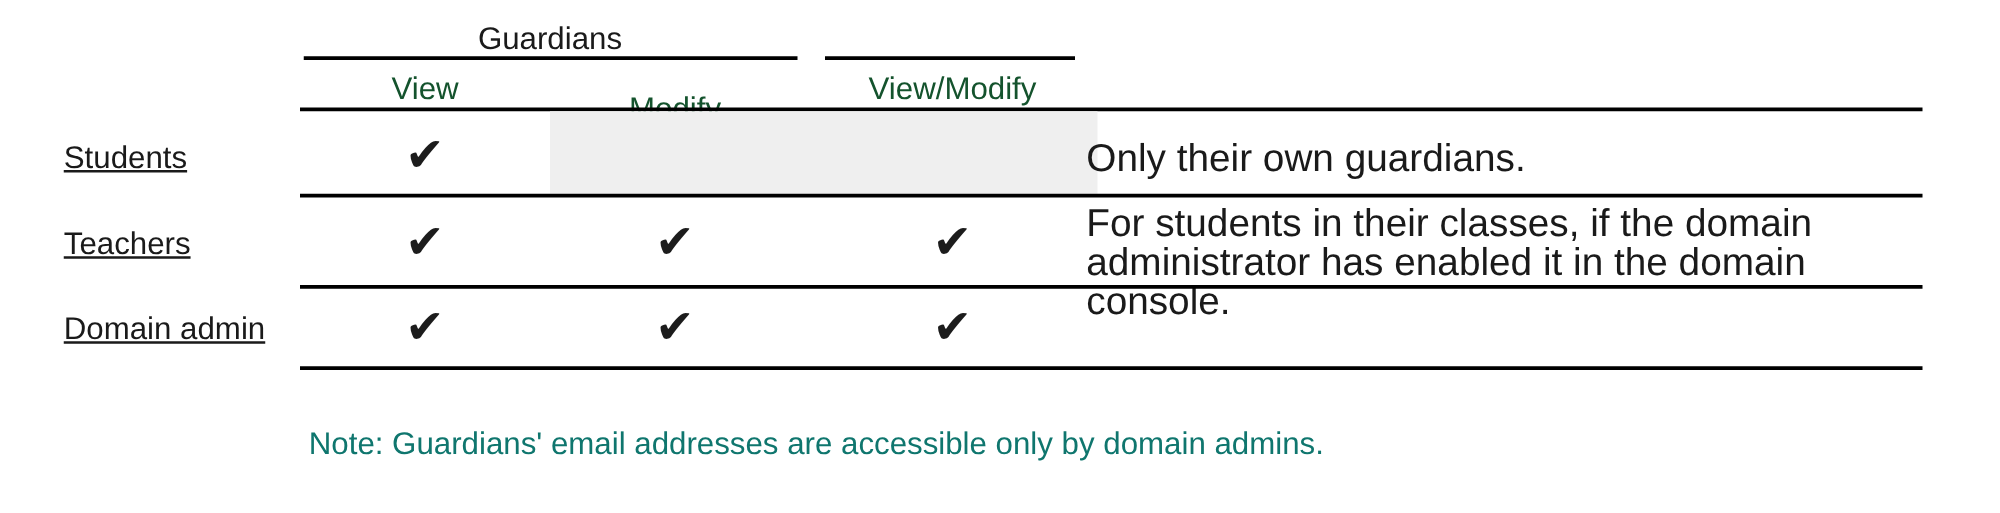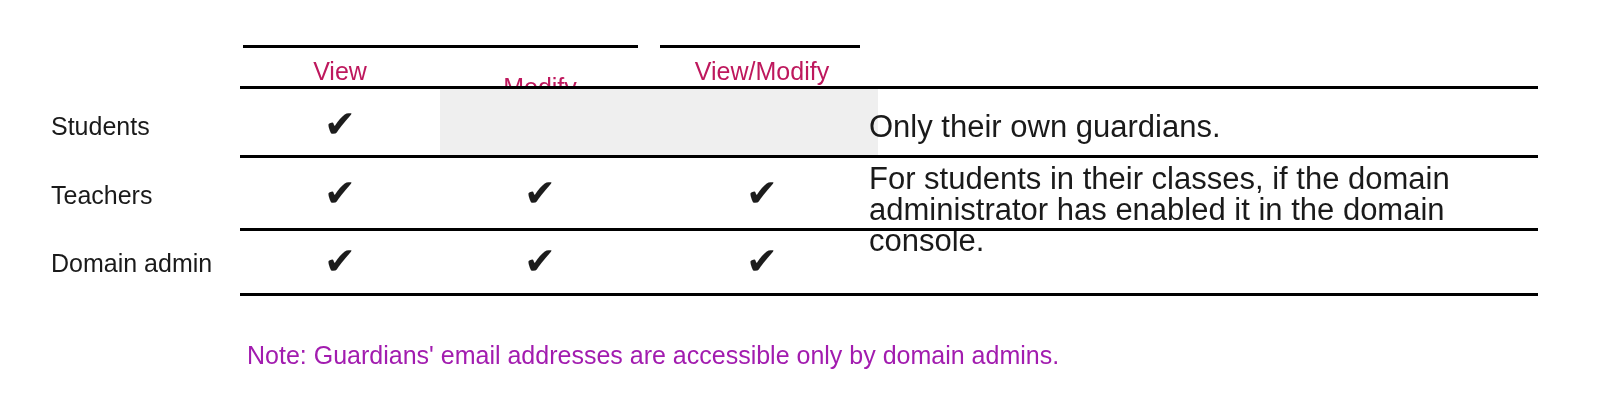--- a/index.html
+++ b/index.html
@@ -40,30 +40,31 @@
     text-align: center;
     color: #1a1a1a;
     white-space: nowrap;
   }
 
   .col-head {
     position: absolute;
     font-size: 25px;
     line-height: 30px;
     text-align: center;
-    color: #be185d;
+    color: #14532d;
     white-space: nowrap;
   }
 
   .row-label {
     position: absolute;
     font-size: 25px;
     line-height: 30px;
     color: #1a1a1a;
     white-space: nowrap;
+    text-decoration: underline;
   }
 
   .check {
     position: absolute;
     font-size: 38px;
     line-height: 38px;
     text-align: center;
     color: #1c1c1c;
     font-family: "DejaVu Sans", sans-serif;
     font-weight: 700;
@@ -75,21 +76,21 @@
     font-size: 31px;
     line-height: 31px;
     color: #1a1a1a;
     width: 660px;
   }
 
   .note {
     position: absolute;
     font-size: 25px;
     line-height: 30px;
-    color: #a21caf;
+    color: #0f766e;
     white-space: nowrap;
   }
 
   
   
   #rule-guardians-group { left: 243px; top: 45px; width: 395px; }
   #rule-invitations-group { left: 660px; top: 45px; width: 200px; }
 
   
   #rule-header-bottom { left: 240px; top: 86px;  width: 1298px; }
@@ -132,20 +133,21 @@
   #table-note { left: 247px; top: 340px; }
 </style>
 </head>
 <body>
 
 <div id="permissions-table">
 
   <div class="rule" id="rule-guardians-group"></div>
   <div class="rule" id="rule-invitations-group"></div>
 
+  <div class="grp-head" id="head-guardians">Guardians</div>
 
   <div class="col-head" id="head-view">View</div>
   <div class="col-head" id="head-modify">Modify</div>
   <div class="col-head" id="head-viewmodify">View/Modify</div>
 
   <div class="rule" id="rule-header-bottom"></div>
 
   <div class="shade" id="shade-students-disabled"></div>
 
   <div class="row-label" id="label-students">Students</div>

